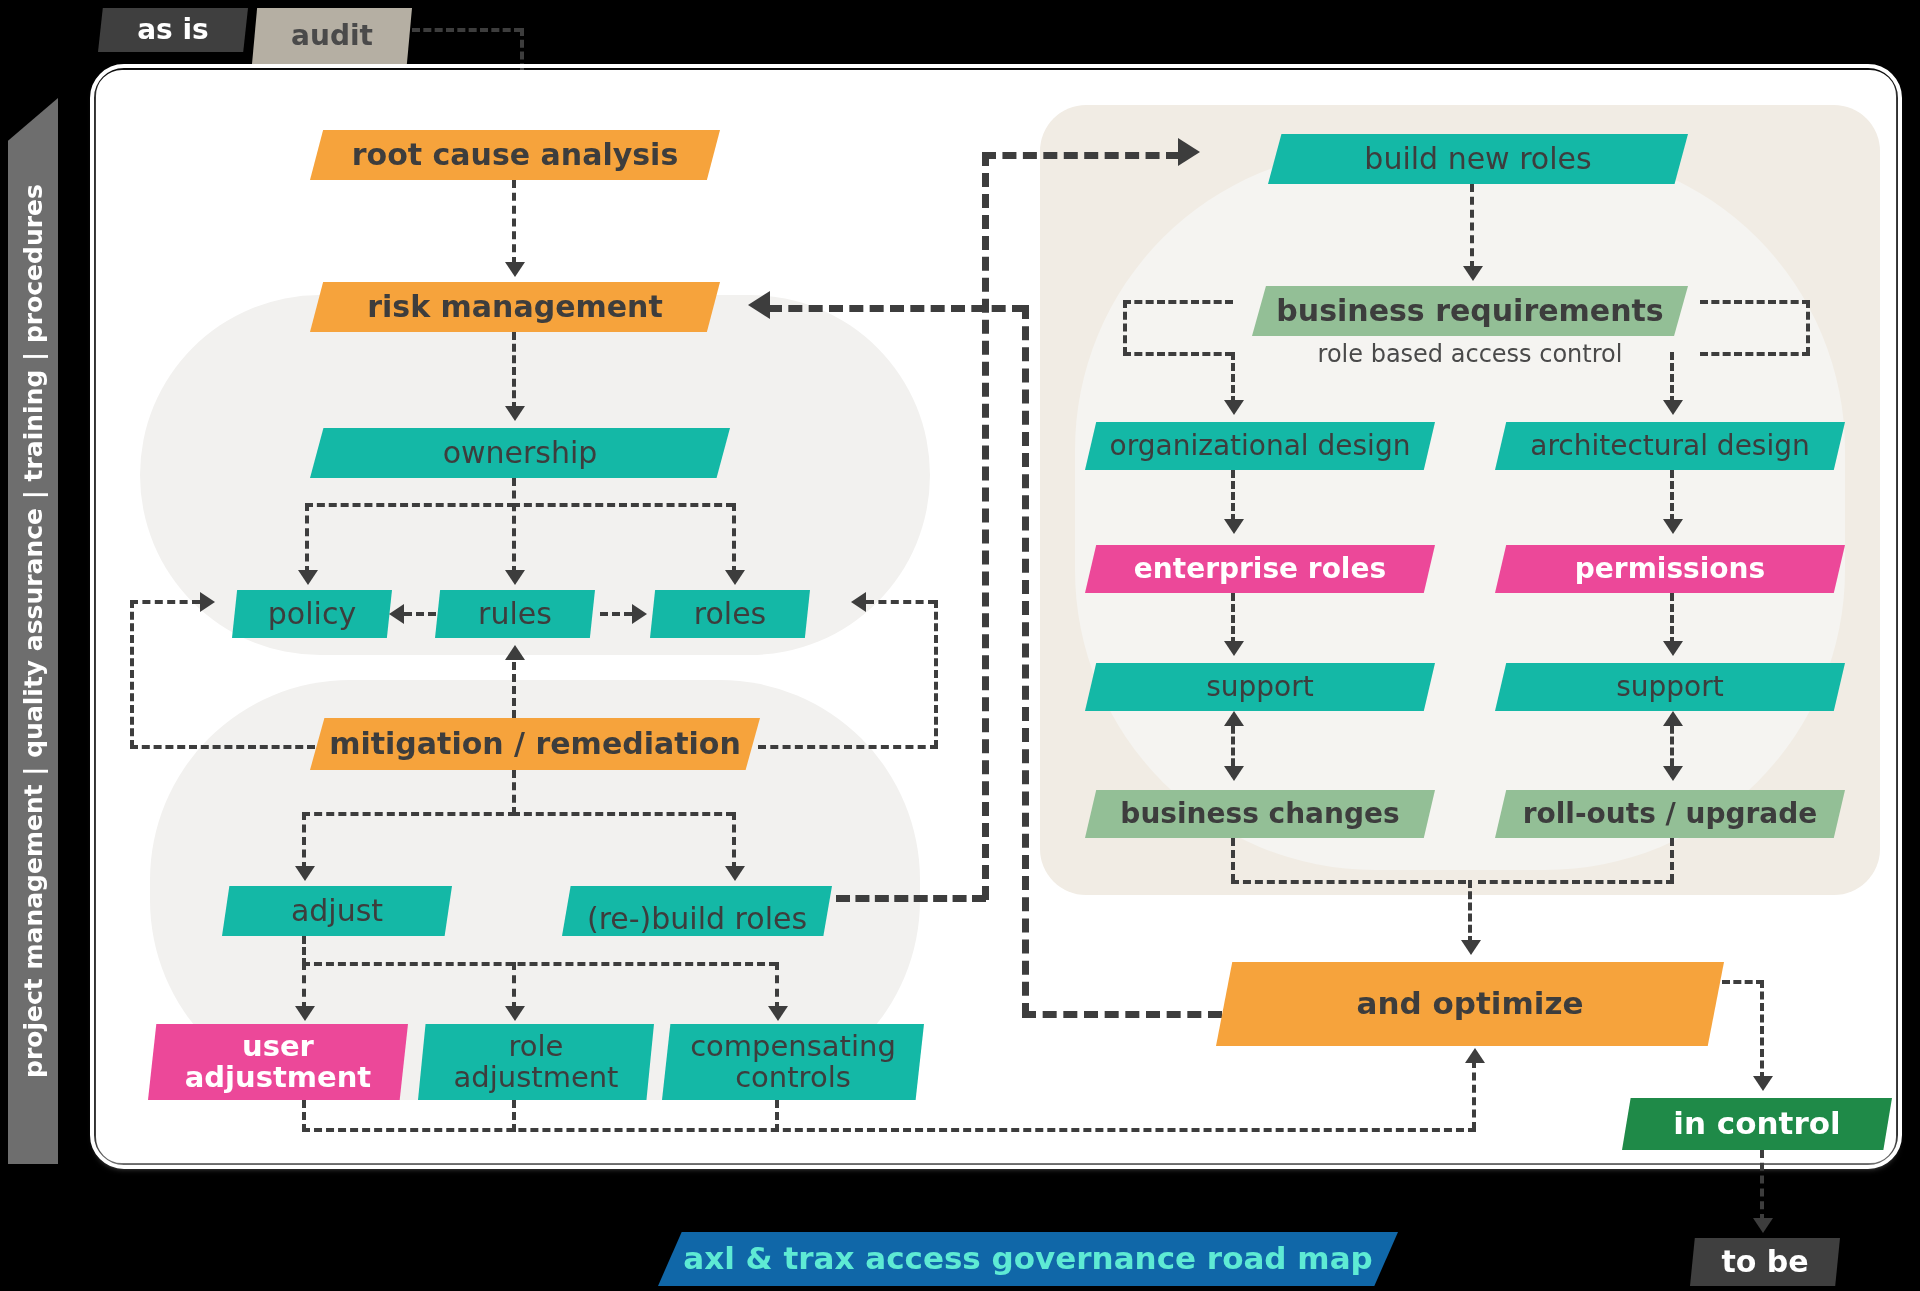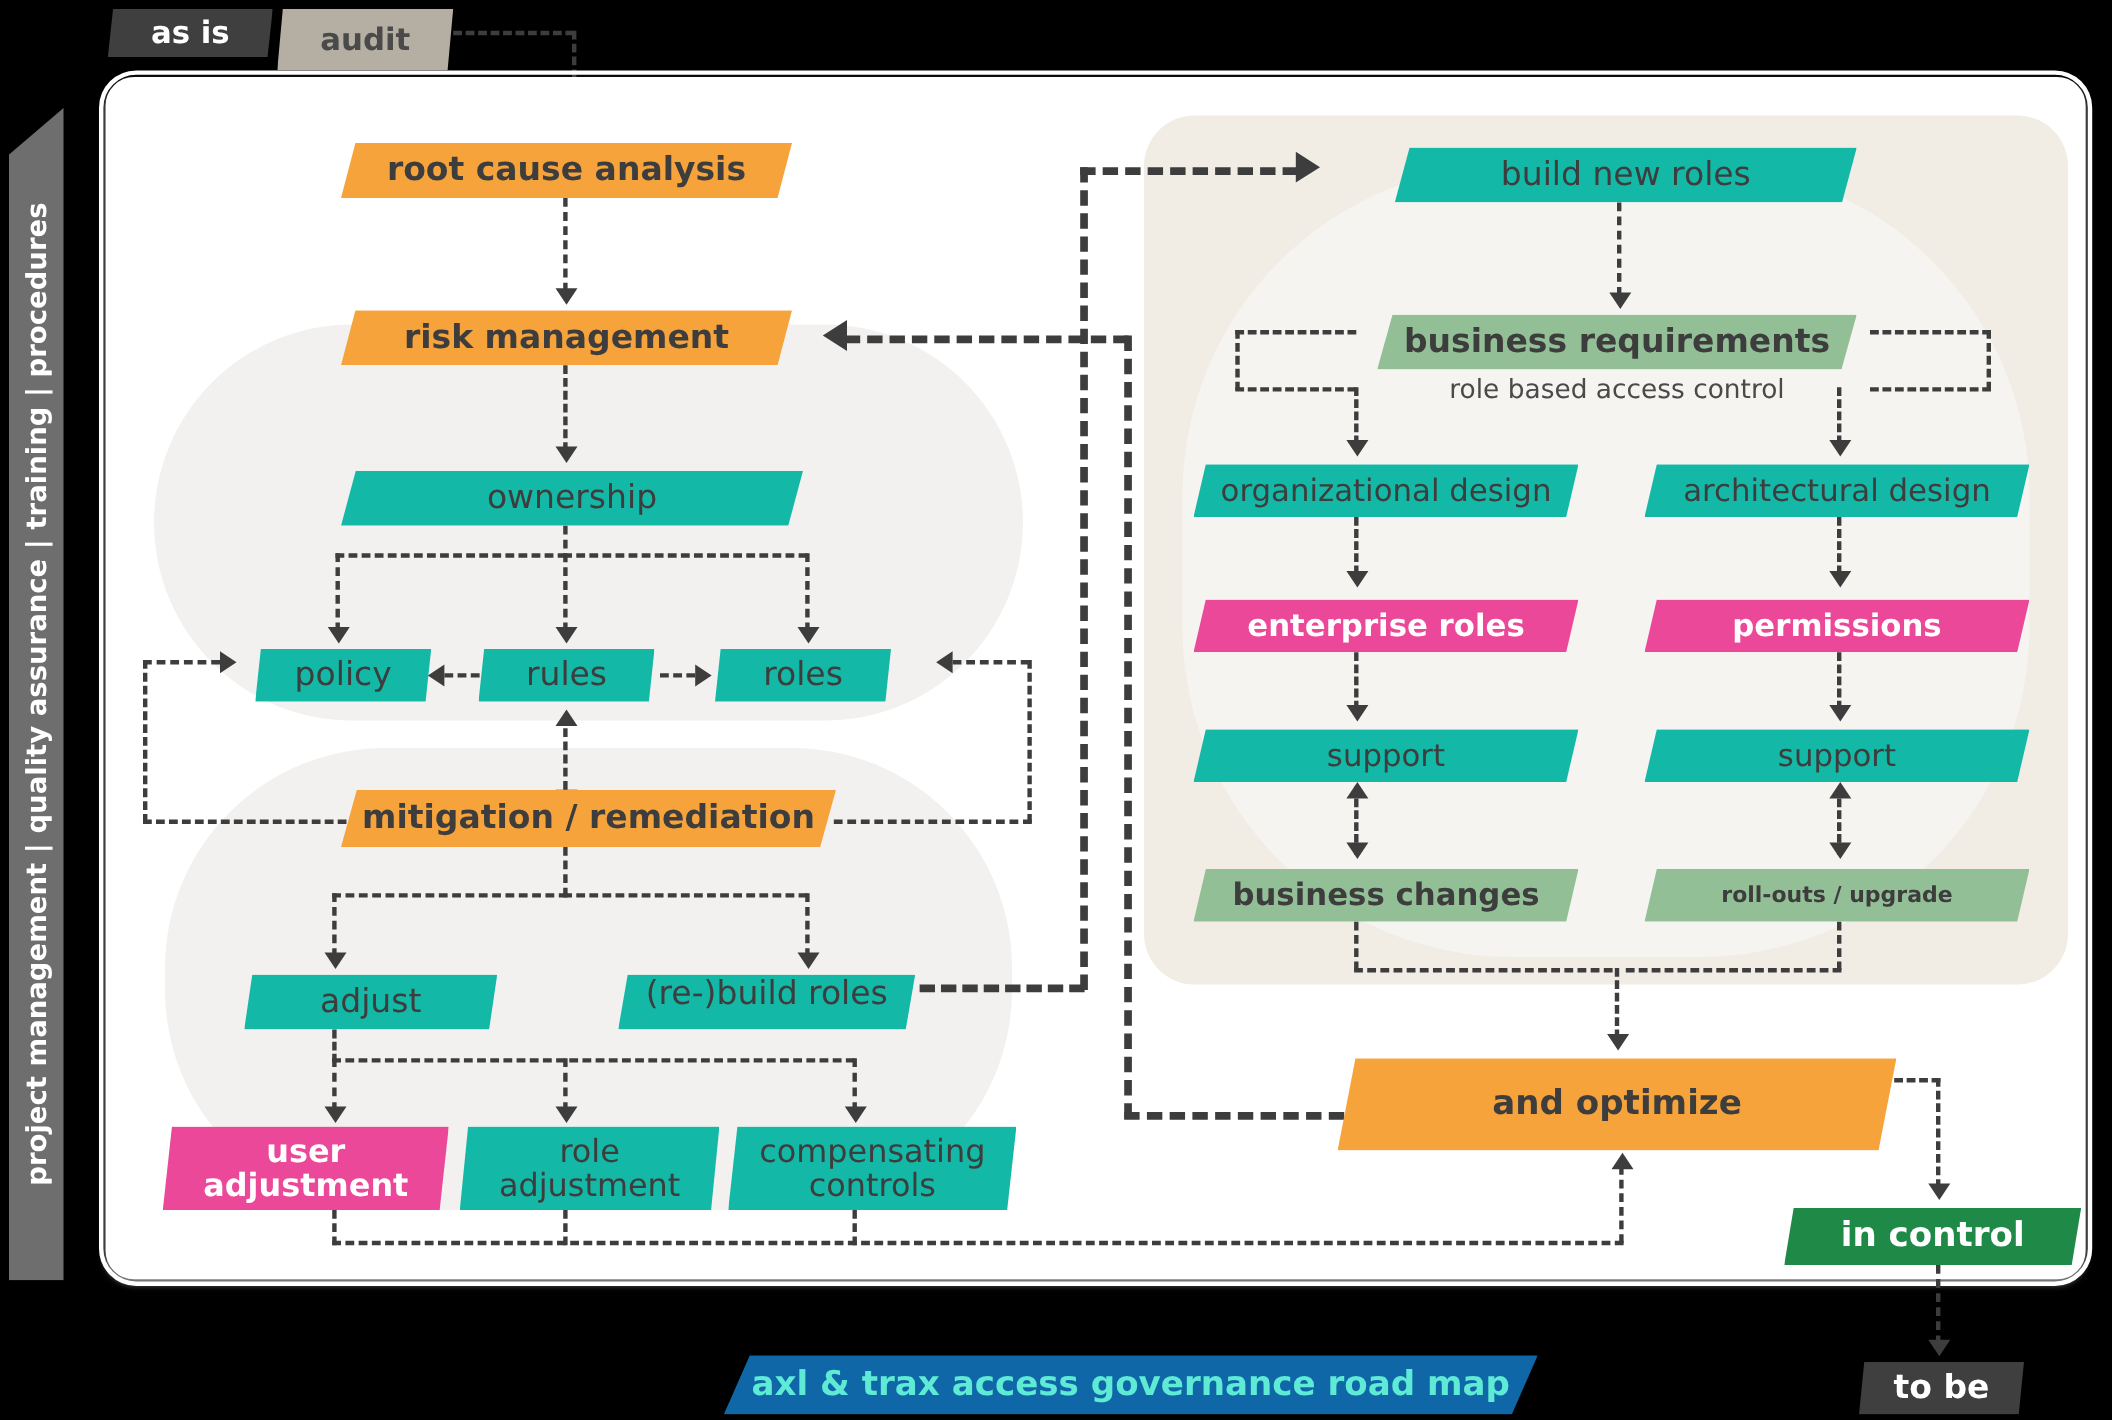--- a/index.html
+++ b/index.html
@@ -4,21 +4,21 @@
 <style>
   html,body{margin:0;padding:0;background:#000;}
   body{width:1920px;height:1291px;position:relative;overflow:hidden;
        font-family:"DejaVu Sans","Liberation Sans",sans-serif;}
 
   
   .node{position:absolute;display:flex;align-items:center;justify-content:center;
         text-align:center;line-height:1.08;
         -webkit-clip-path:polygon(3.2% 0,100% 0,96.8% 100%,0 100%);
         clip-path:polygon(3.2% 0,100% 0,96.8% 100%,0 100%);
-        box-sizing:border-box;padding:16px 6px;}
+        box-sizing:border-box;padding:1px 6px;}
   .node span{display:block;}
 
   .gray  {background:#14b8a6;color:#3d3d3d;}
   .orange{background:#f6a33c;color:#3d3d3d;font-weight:bold;}
   .blue  {background:#ec4899;color:#ffffff;font-weight:bold;}
   .green {background:#93bf96;color:#3d3d3d;font-weight:bold;}
   .darkgreen{background:#1f8a48;color:#ffffff;font-weight:bold;}
   .dark  {background:#3f3f3f;color:#ffffff;font-weight:bold;}
   .tagtan{background:#b5afa3;color:#4a4a4a;font-weight:bold;}
   .brandblue{background:#1067a8;color:#5eead4;font-weight:bold;}
@@ -256,21 +256,21 @@
 <div class="vline" style="left:1231px;top:715px;height:62px;"></div>
 <div class="arr arr-u" style="left:1224px;top:711px;"></div>
 <div class="arr arr-d" style="left:1224px;top:766px;"></div>
 <div class="vline" style="left:1670px;top:715px;height:62px;"></div>
 <div class="arr arr-u" style="left:1663px;top:711px;"></div>
 <div class="arr arr-d" style="left:1663px;top:766px;"></div>
 
 <div class="node green" style="left:1085px;top:790px;width:350px;height:48px;font-size:28px;">
   <span>business changes</span>
 </div>
-<div class="node green" style="left:1495px;top:790px;width:350px;height:48px;font-size:20px;">
+<div class="node green" style="left:1495px;top:790px;width:350px;height:48px;font-size:28px;">
   <span>roll-outs / upgrade</span>
 </div>
 
 <div class="vline" style="left:1231px;top:838px;height:44px;"></div>
 <div class="vline" style="left:1670px;top:838px;height:44px;"></div>
 <div class="hline" style="left:1231px;top:880px;width:235px;"></div>
 <div class="hline" style="left:1478px;top:880px;width:196px;"></div>
 <div class="vline" style="left:1468px;top:880px;height:64px;"></div>
 <div class="arr arr-d" style="left:1461px;top:940px;"></div>
 

